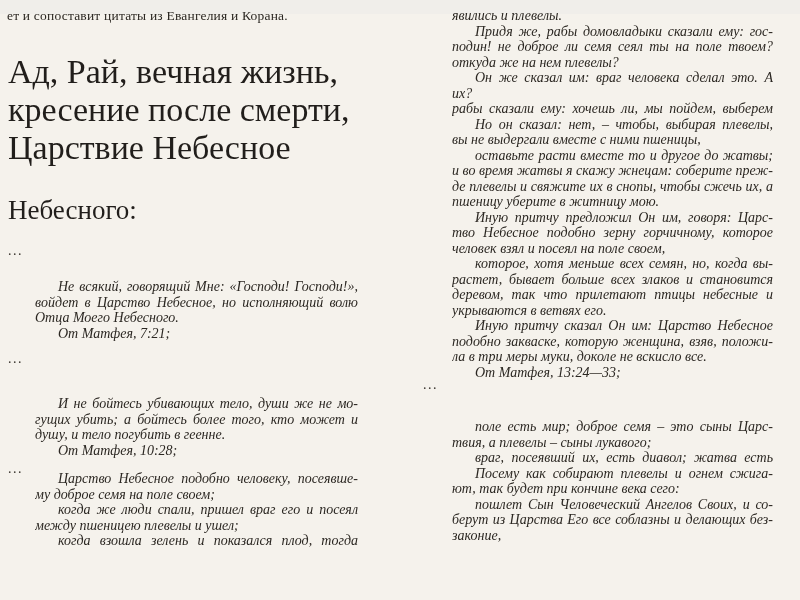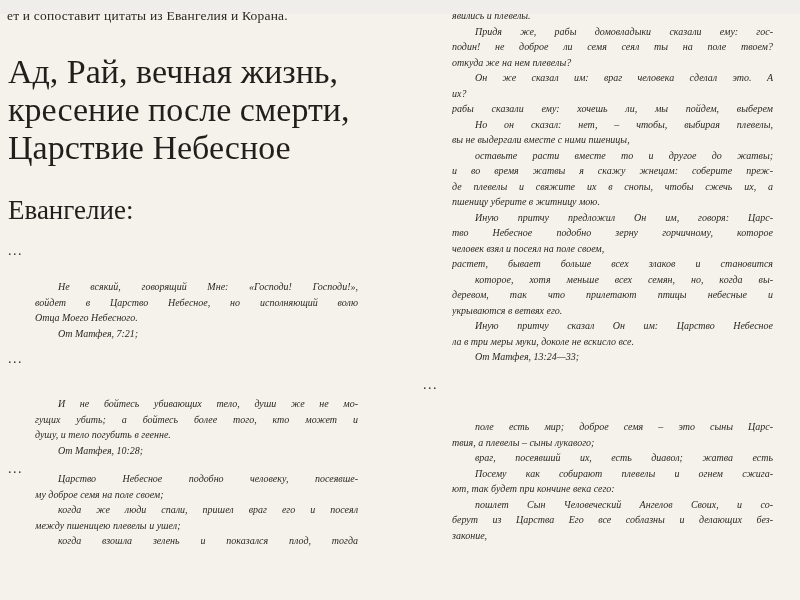--- a/index.html
+++ b/index.html
@@ -15,21 +15,21 @@
   .title { left:8px; top:53px; width:390px; font-size:34px; line-height:38px; color:#211e1b; }
   .title .line { height:38px; overflow:hidden; }
   .heading { left:8px; top:194px; font-size:27px; line-height:32px; color:#211e1b; }
   .sep { font-size:14px; line-height:16px; letter-spacing:1.5px; color:#39352e; }
   .sep-left { left:8px; }
   .sep-right { left:423px; }
   .sep1 { top:243px; }
   .sep2 { top:351px; }
   .sep3 { top:461px; }
   .sep-r { top:377px; }
-  .quote { font-style:italic; font-size:10px; }
+  .quote { font-style:italic; font-size:14px; }
   .quote .line { line-height:15.5px; height:15.5px; overflow:hidden; }
   .q-left  { left:35px;  width:323px; }
   .q-right { left:452px; width:321px; }
   .q1 { top:279px; }
   .q2 { top:396px; }
   .q3 { top:471px; }
   .q-cont { top:8px; }
   .q-interp { top:419px; }
   .just { text-align:justify; text-align-last:justify; }
   .indent { text-indent:23px; }
@@ -42,21 +42,21 @@
 
   <div class="col">
     <div class="block header-frag">ет и сопоставит цитаты из Евангелия и Корана.</div>
 
     <div class="block title">
         <div class="line">Ад, Рай, вечная жизнь, вос-</div>
         <div class="line">кресение после смерти,</div>
         <div class="line">Царствие Небесное</div>
       </div>
 
-    <div class="block heading">Евангелие:</div>
+    <div class="block heading">Небесного:</div>
 
     <div class="block sep sep-left sep1">...</div>
 
     <div class="block quote q-left q1">
         <div class="line indent just">Не всякий, говорящий Мне: «Господи! Господи!»,</div>
         <div class="line just">войдет в Царство Небесное, но исполняющий волю</div>
         <div class="line">Отца Моего Небесного.</div>
         <div class="line indent">От Матфея, 7:21;</div>
       </div>
 
@@ -91,25 +91,26 @@
         <div class="line just">рабы сказали ему: хочешь ли, мы пойдем, выберем</div>
         <div class="line indent just">Но он сказал: нет, – чтобы, выбирая плевелы,</div>
         <div class="line">вы не выдергали вместе с ними пшеницы,</div>
         <div class="line indent just">оставьте расти вместе то и другое до жатвы;</div>
         <div class="line just">и во время жатвы я скажу жнецам: соберите преж-</div>
         <div class="line just">де плевелы и свяжите их в снопы, чтобы сжечь их, а</div>
         <div class="line">пшеницу уберите в житницу мою.</div>
         <div class="line indent just">Иную притчу предложил Он им, говоря: Царс-</div>
         <div class="line just">тво Небесное подобно зерну горчичному, которое</div>
         <div class="line">человек взял и посеял на поле своем,</div>
+        <div class="line indent just">которое, хотя меньше всех семян, но, когда вы-</div>
         <div class="line just">растет, бывает больше всех злаков и становится</div>
-        <div class="line indent just">которое, хотя меньше всех семян, но, когда вы-</div>
         <div class="line just">деревом, так что прилетают птицы небесные и</div>
         <div class="line">укрываются в ветвях его.</div>
         <div class="line indent just">Иную притчу сказал Он им: Царство Небесное</div>
+        <div class="line just">подобно закваске, которую женщина, взяв, положи-</div>
         <div class="line">ла в три меры муки, доколе не вскисло все.</div>
         <div class="line indent">От Матфея, 13:24—33;</div>
       </div>
 
     <div class="block sep sep-right sep-r">...</div>
 
     <div class="block quote q-right q-interp">
         <div class="line indent just">поле есть мир; доброе семя – это сыны Царс-</div>
         <div class="line">твия, а плевелы – сыны лукавого;</div>
         <div class="line indent just">враг, посеявший их, есть диавол; жатва есть</div>

